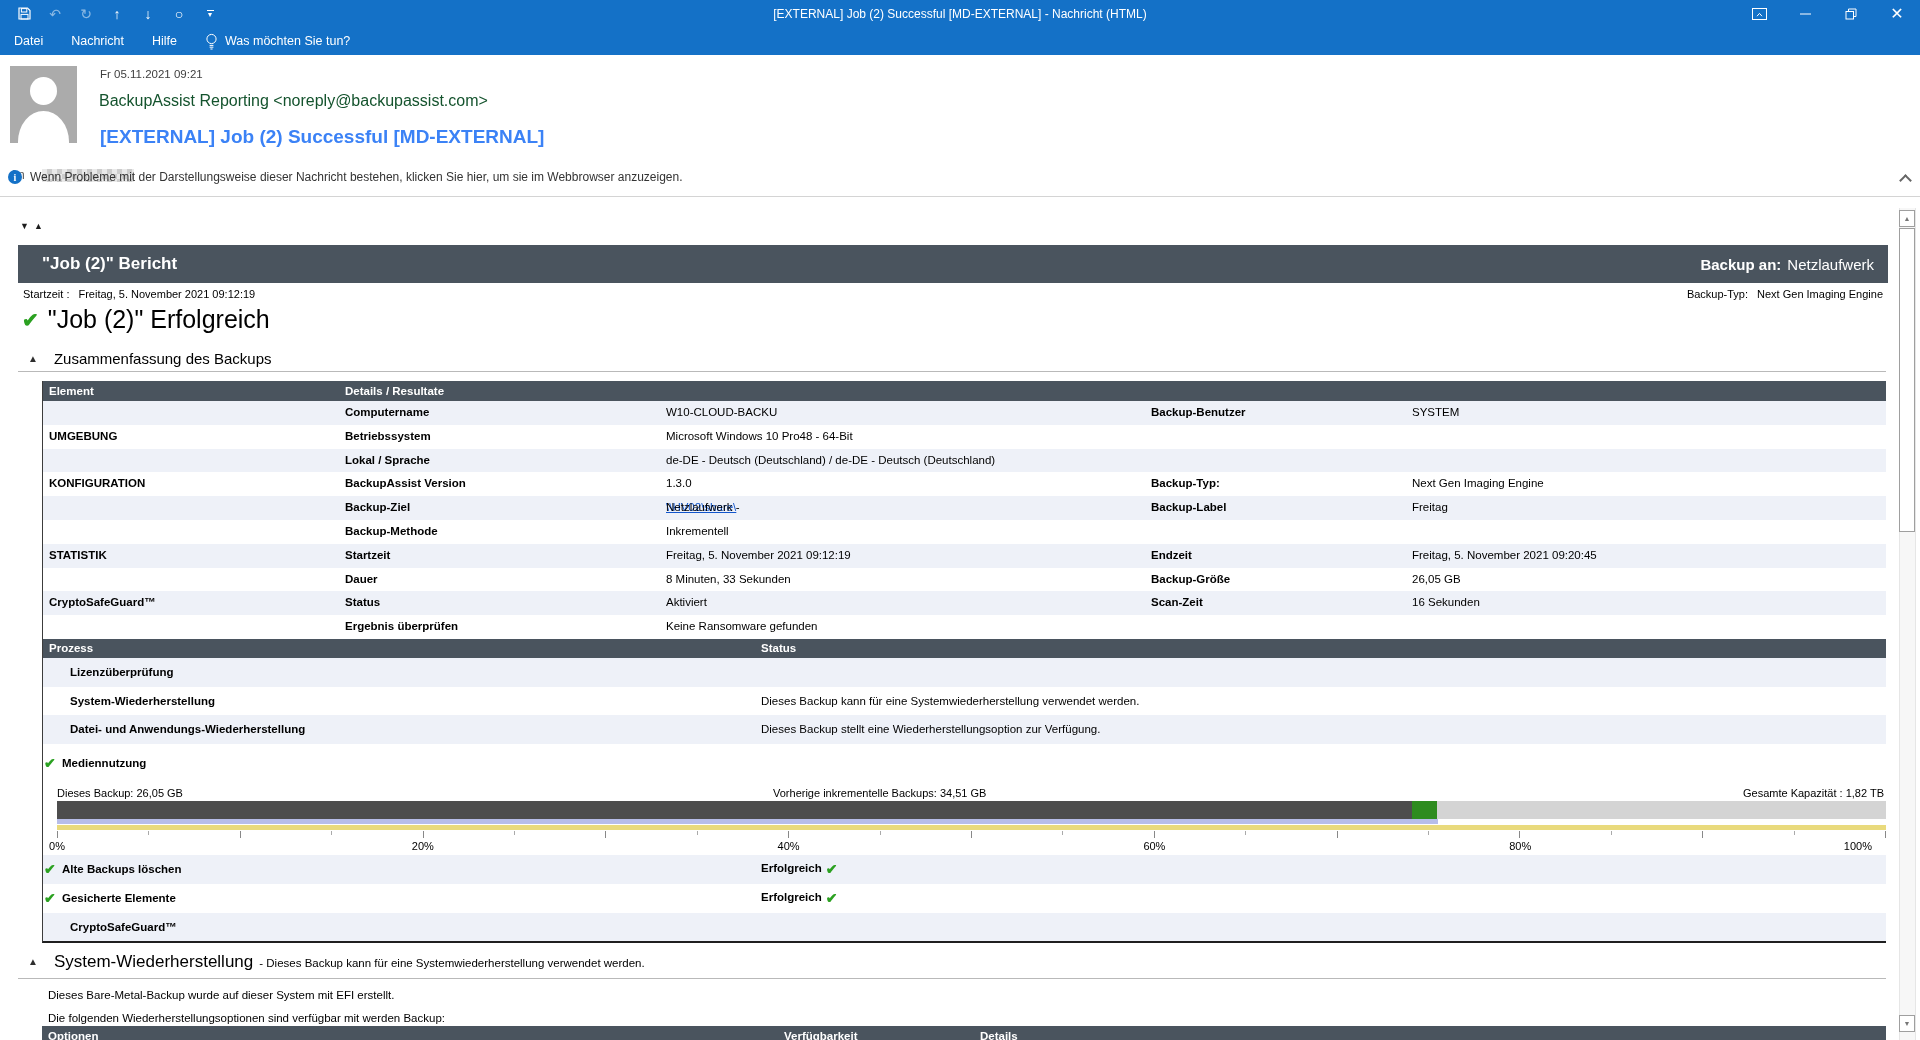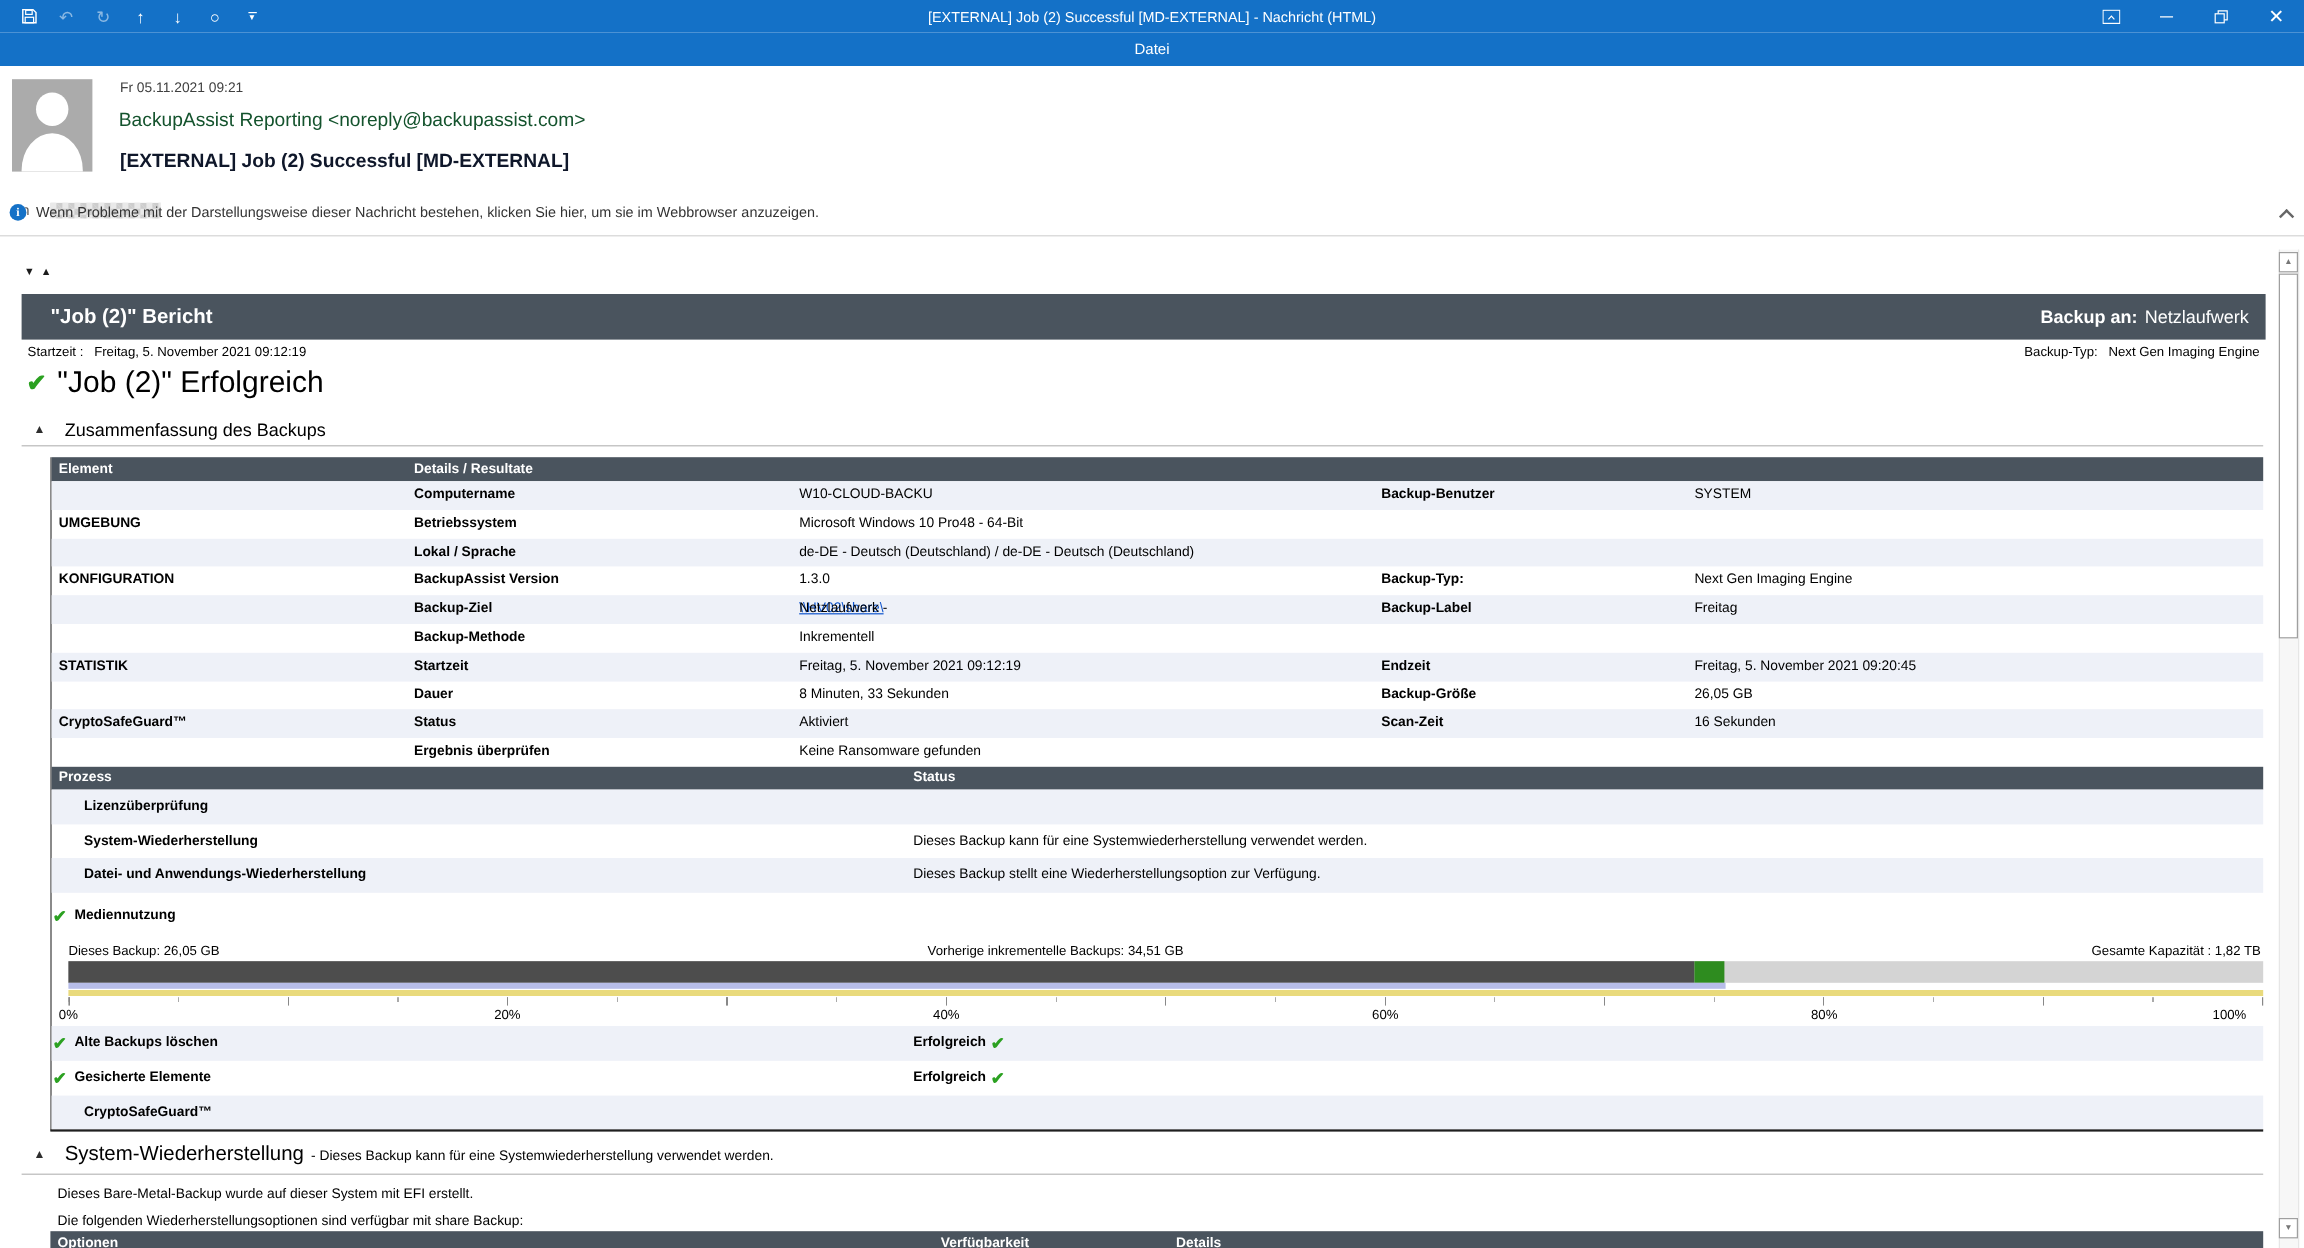--- a/index.html
+++ b/index.html
@@ -16,32 +16,32 @@
   .qat-btn.dim { opacity:.5; }
   .qat-caret { display:flex; flex-direction:column; align-items:center; }
   .qat-caret .bar { width:7px; border-top:1px solid #fff; margin-bottom:1px; }
   .qat-caret .v { font-size:8px; line-height:6px; }
   .win-title { position:absolute; left:300px; right:300px; text-align:center; font-size:12px; }
   .winctrls { margin-left:auto; display:flex; height:27px; }
   .wbtn { width:46px; height:27px; display:flex; align-items:center; justify-content:center; }
 
   
   .menubar { position:absolute; top:27px; left:0; right:0; height:28px; background:#1471c7;
-             display:flex; align-items:center; color:#fff; font-size:12.5px; z-index:5;flex-direction:column; }
+             display:flex; align-items:center; color:#fff; font-size:12.5px; z-index:5; }
   .mtab { padding:0 14px; line-height:28px; }
   .tellme { display:flex; align-items:center; gap:7px; margin-left:14px; }
 
   
   .avatar { position:absolute; left:10px; top:66px; width:67px; height:77px; background:#ababab; overflow:hidden; }
   .avatar .head { position:absolute; left:20px; top:11px; width:27px; height:28px; border-radius:50%; background:#fff; }
   .avatar .shape { position:absolute; left:8px; top:45px; width:51px; height:44px; background:#fff;
                    border-radius:50% 50% 0 0 / 70% 70% 0 0; }
   .msg-date { position:absolute; left:100px; top:68px; font-size:11.5px; color:#404040; }
   .msg-sender { position:absolute; left:99px; top:92px; font-size:16px; color:#14532d; }
-  .msg-subject { position:absolute; left:100px; top:126px; font-size:16px; font-weight:600; color:#0f172a; }
+  .msg-subject { position:absolute; left:100px; top:126px; font-size:19px; font-weight:600; color:#3b82f6; }
   .to-row { position:absolute; left:10px; top:147px; font-size:12px; color:#555; display:flex; align-items:center;margin-top:21px; }
   .redacted { margin-left:17px; width:92px; height:13px;
       background-image:
         linear-gradient(45deg,#cdcdcd 25%,transparent 25%,transparent 75%,#cdcdcd 75%),
         linear-gradient(45deg,#cdcdcd 25%,#e9e9e9 25%,#e9e9e9 75%,#cdcdcd 75%);
       background-size:10px 10px; background-position:0 0,5px 5px; }
   .infobar { position:absolute; left:8px; top:170px; display:flex; align-items:center; gap:8px;
              font-size:12px; color:#333; }
   .info-ico { width:14px; height:14px; border-radius:50%; background:#1471c7; color:#fff;
               font-size:10px; font-weight:bold; font-family:"Liberation Serif",serif;
@@ -384,20 +384,20 @@
     </div>
   </div>
 
   <div class="sect sect2">
     <span class="tri">▲</span>
     <span class="t-big">System-Wiederherstellung</span>
     <span class="t-sub">- Dieses Backup kann für eine Systemwiederherstellung verwendet werden.</span>
   </div>
   <div class="rule rule2"></div>
   <div class="para p1">Dieses Bare-Metal-Backup wurde auf dieser System mit EFI erstellt.</div>
-  <div class="para p2">Die folgenden Wiederherstellungsoptionen sind verfügbar mit share Backup:</div>
+  <div class="para p2">Die folgenden Wiederherstellungsoptionen sind verfügbar mit werden Backup:</div>
   <div class="bottom-head">
     <span class="bh1">Optionen</span>
     <span class="bh2">Verfügbarkeit</span>
     <span class="bh3">Details</span>
   </div>
 
 </div>
 
 </body></html>

